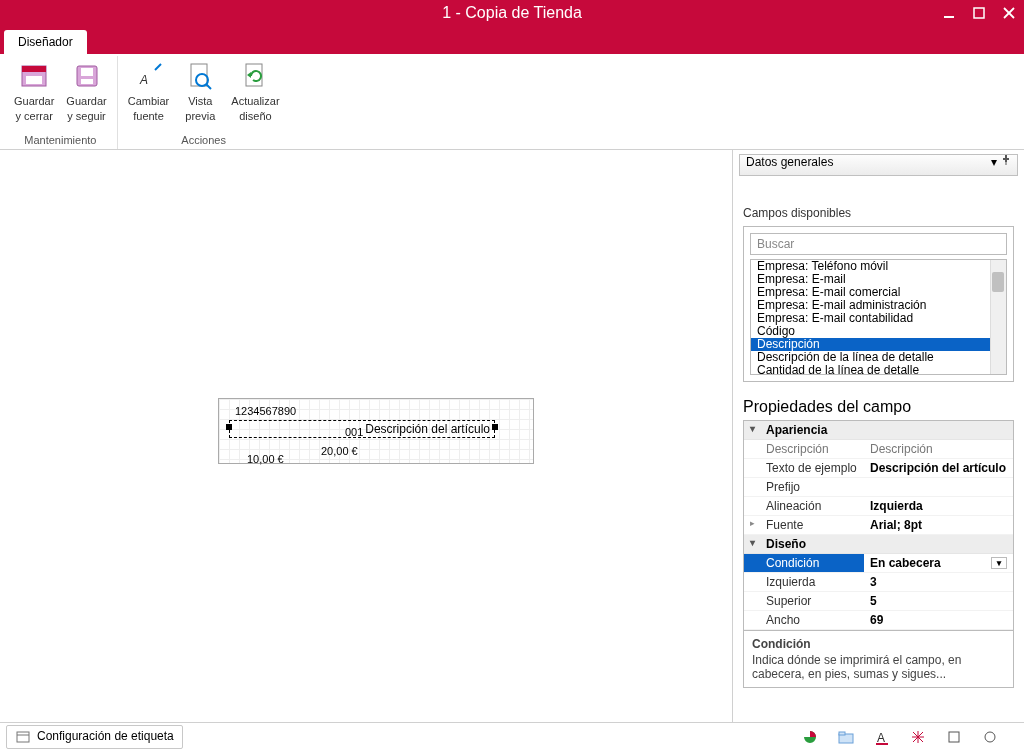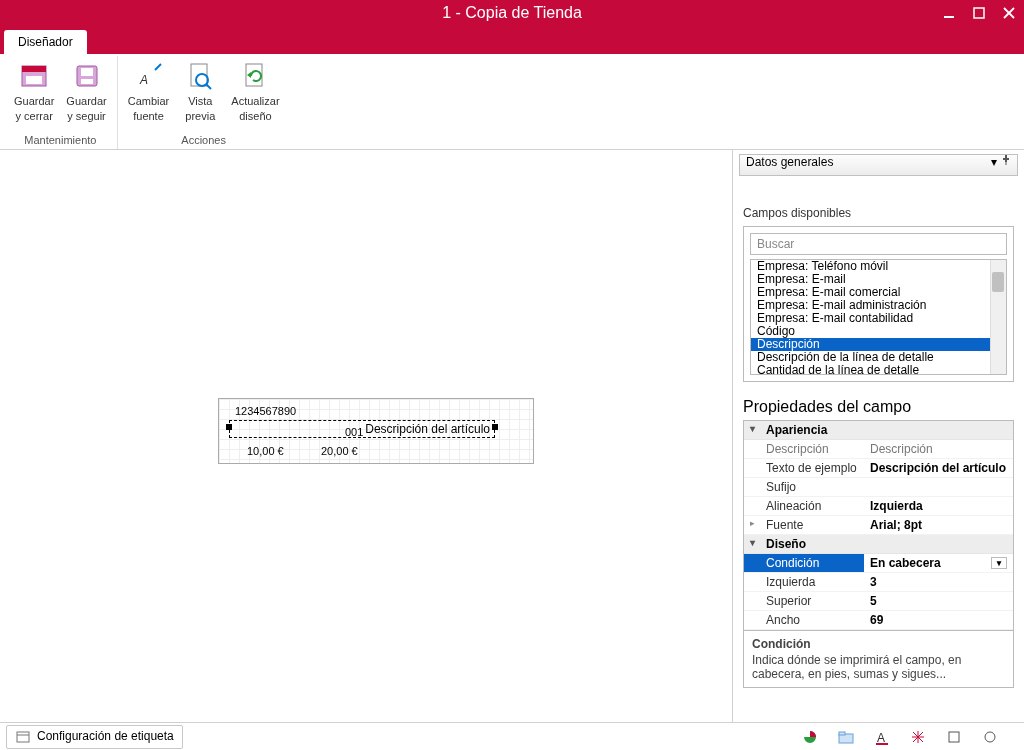--- a/index.html
+++ b/index.html
@@ -167,21 +167,21 @@
 <div class="content">
   <div class="canvas-area">
     <div class="canvas-grid">
       <div class="canvas-field" style="left:16px; top:6px;">1234567890</div>
       <div class="canvas-field" style="left:126px; top:6px;margin-top:21px;">001</div>
       <div class="canvas-field canvas-selected" style="left:10px; top:21px; width:266px;">
         <span>Descripción del artículo</span>
         <span class="handle" style="left:-4px; top:3px;"></span>
         <span class="handle" style="right:-4px; top:3px;"></span>
       </div>
-      <div class="canvas-field" style="left:28px; top:46px;">10,00  €</div>
+      <div class="canvas-field" style="left:28px; top:54px;">10,00  €</div>
       <div class="canvas-field" style="left:102px; top:46px;">20,00  €</div>
     </div>
   </div>
 
   <div class="side">
     <div class="side-header">
       <span>Datos generales</span>
       <span class="pin">
         <span>▾</span>
         <span>
@@ -223,21 +223,21 @@
         <div class="props-cat"><span class="chev">▾</span><span>Apariencia</span></div>
         <div class="props-row readonly">
             <div class="props-key">Descripción</div>
             <div class="props-val">Descripción</div>
           </div>
         <div class="props-row">
             <div class="props-key">Texto de ejemplo</div>
             <div class="props-val">Descripción del artículo</div>
           </div>
         <div class="props-row">
-            <div class="props-key">Sufijo</div>
+            <div class="props-key">Prefijo</div>
             <div class="props-val"></div>
           </div>
         <div class="props-row">
             <div class="props-key">Alineación</div>
             <div class="props-val">Izquierda</div>
           </div>
         <div class="props-row">
             <div class="props-key" style="position:relative;"><span style="position:absolute;left:6px;color:#888;font-size:9px;">▸</span><span>Fuente</span></div>
             <div class="props-val">Arial; 8pt</div>
           </div>

